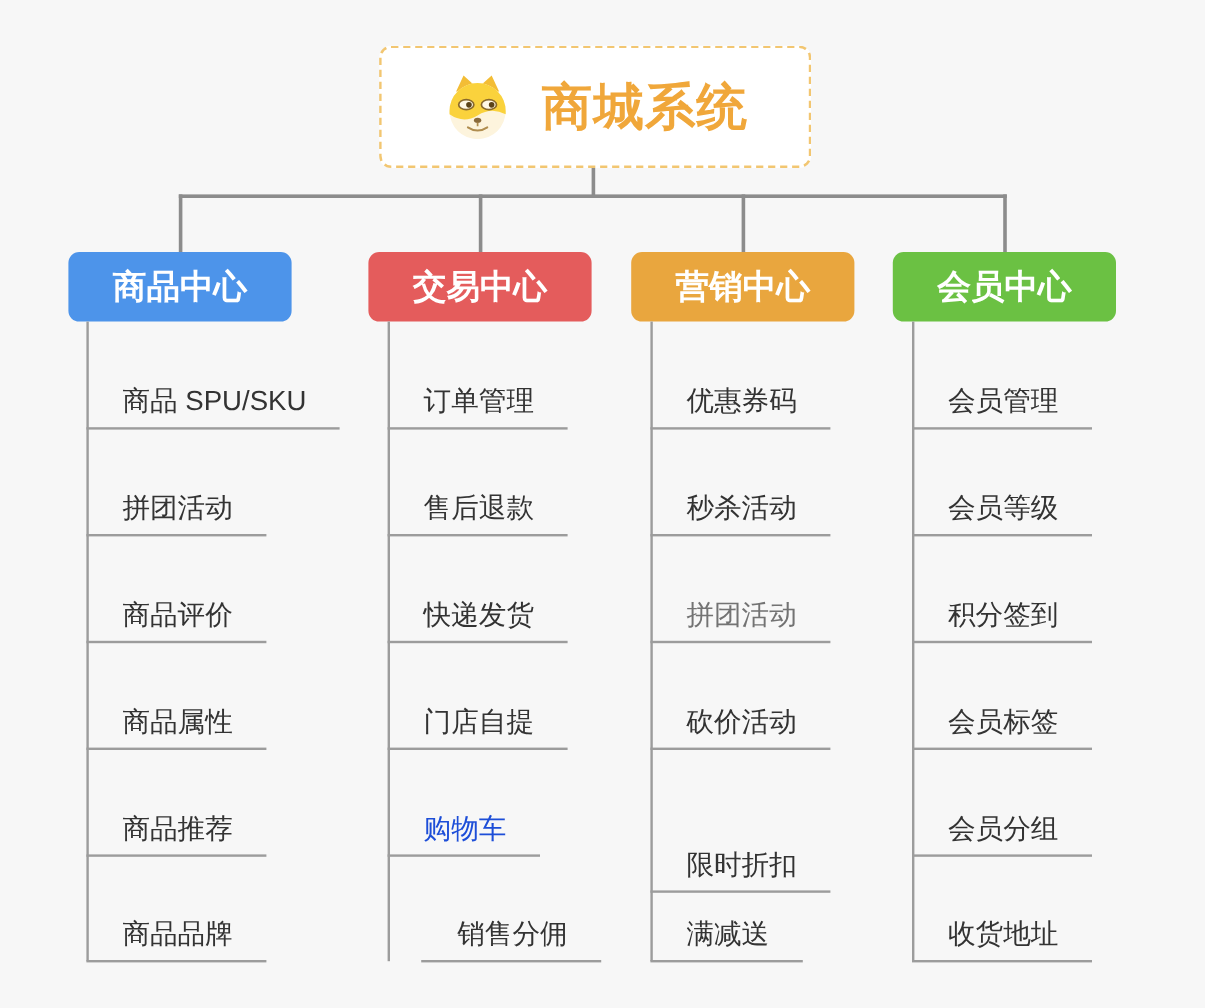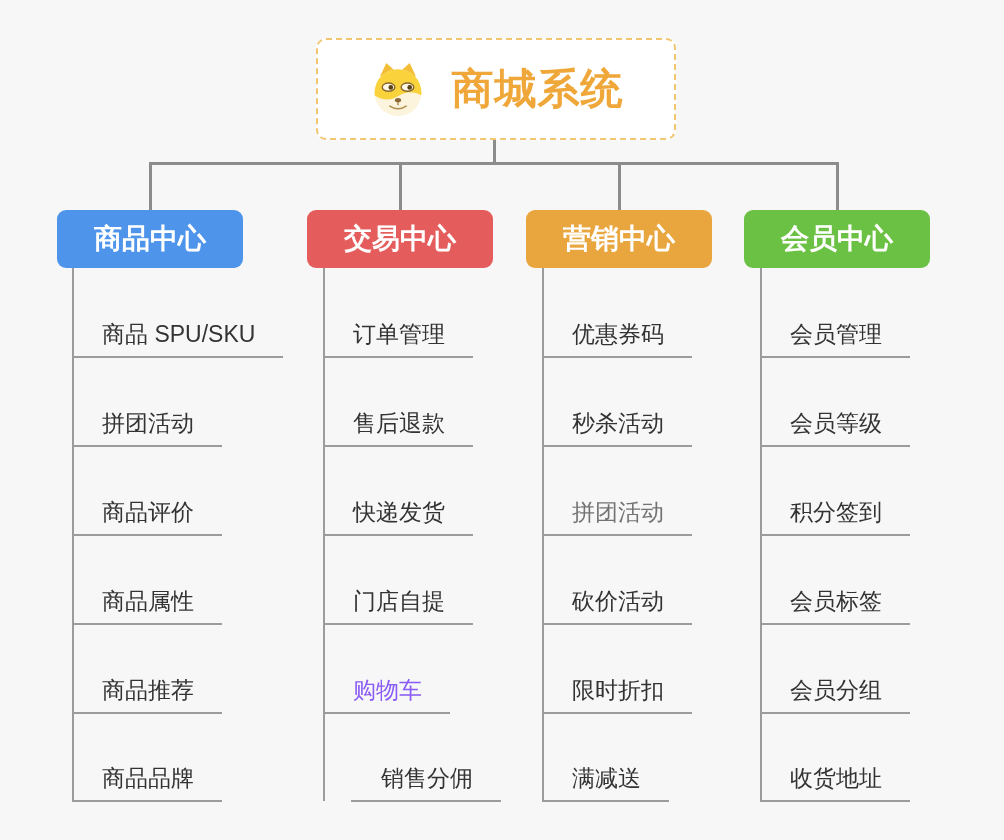--- a/index.html
+++ b/index.html
@@ -65,30 +65,30 @@
       <div class="leaf" style="left: 72px; top: 581px; border-bottom-color: rgb(156, 156, 156); color: rgb(51, 51, 51);">商品属性</div>
       <div class="leaf" style="left: 72px; top: 670px; border-bottom-color: rgb(156, 156, 156); color: rgb(51, 51, 51);">商品推荐</div>
       <div class="leaf" style="left: 72px; top: 758px; border-bottom-color: rgb(156, 156, 156); color: rgb(51, 51, 51);">商品品牌</div>
       <div class="connector" style="left: 399px; top: 162px; width: 3px; height: 48px; background: rgb(140, 140, 140);"></div>
       <div class="branch-node" style="left: 307px; background: rgb(228, 92, 92);">交易中心</div>
       <div class="trunk" style="left: 323px; background: rgb(156, 156, 156);"></div>
       <div class="leaf" style="left: 323px; top: 314px; border-bottom-color: rgb(156, 156, 156); color: rgb(51, 51, 51);">订单管理</div>
       <div class="leaf" style="left: 323px; top: 403px; border-bottom-color: rgb(156, 156, 156); color: rgb(51, 51, 51);">售后退款</div>
       <div class="leaf" style="left: 323px; top: 492px; border-bottom-color: rgb(156, 156, 156); color: rgb(51, 51, 51);">快递发货</div>
       <div class="leaf" style="left: 323px; top: 581px; border-bottom-color: rgb(156, 156, 156); color: rgb(51, 51, 51);">门店自提</div>
-      <div class="leaf" style="left: 323px; top: 670px; border-bottom-color: rgb(156, 156, 156); color: #8b5cf6;">购物车</div>
+      <div class="leaf" style="left: 323px; top: 670px; border-bottom-color: rgb(156, 156, 156); color: #1d4ed8;">购物车</div>
       <div class="leaf" style="left: 323px; top: 758px; border-bottom-color: rgb(156, 156, 156); color: rgb(51, 51, 51); margin-left: 28px;">销售分佣</div>
       <div class="connector" style="left: 618px; top: 162px; width: 3px; height: 48px; background: rgb(140, 140, 140);"></div>
       <div class="branch-node" style="left: 526px; background: rgb(233, 166, 62);">营销中心</div>
       <div class="trunk" style="left: 542px; background: rgb(156, 156, 156);"></div>
       <div class="leaf" style="left: 542px; top: 314px; border-bottom-color: rgb(156, 156, 156); color: rgb(51, 51, 51);">优惠券码</div>
       <div class="leaf" style="left: 542px; top: 403px; border-bottom-color: rgb(156, 156, 156); color: rgb(51, 51, 51);">秒杀活动</div>
       <div class="leaf" style="left: 542px; top: 492px; border-bottom-color: rgb(156, 156, 156); color: #737373;">拼团活动</div>
       <div class="leaf" style="left: 542px; top: 581px; border-bottom-color: rgb(156, 156, 156); color: rgb(51, 51, 51);">砍价活动</div>
-      <div class="leaf" style="left: 542px; top: 670px; border-bottom-color: rgb(156, 156, 156); color: rgb(51, 51, 51);">限时折扣</div>
+      <div class="leaf" style="left: 542px; top: 700px; border-bottom-color: rgb(156, 156, 156); color: rgb(51, 51, 51);">限时折扣</div>
       <div class="leaf" style="left: 542px; top: 758px; border-bottom-color: rgb(156, 156, 156); color: rgb(51, 51, 51);">满减送</div>
       <div class="connector" style="left: 836px; top: 162px; width: 3px; height: 48px; background: rgb(140, 140, 140);"></div>
       <div class="branch-node" style="left: 744px; background: rgb(107, 193, 67);">会员中心</div>
       <div class="trunk" style="left: 760px; background: rgb(156, 156, 156);"></div>
       <div class="leaf" style="left: 760px; top: 314px; border-bottom-color: rgb(156, 156, 156); color: rgb(51, 51, 51);">会员管理</div>
       <div class="leaf" style="left: 760px; top: 403px; border-bottom-color: rgb(156, 156, 156); color: rgb(51, 51, 51);">会员等级</div>
       <div class="leaf" style="left: 760px; top: 492px; border-bottom-color: rgb(156, 156, 156); color: rgb(51, 51, 51);">积分签到</div>
       <div class="leaf" style="left: 760px; top: 581px; border-bottom-color: rgb(156, 156, 156); color: rgb(51, 51, 51);">会员标签</div>
       <div class="leaf" style="left: 760px; top: 670px; border-bottom-color: rgb(156, 156, 156); color: rgb(51, 51, 51);">会员分组</div>
       <div class="leaf" style="left: 760px; top: 758px; border-bottom-color: rgb(156, 156, 156); color: rgb(51, 51, 51);">收货地址</div>

